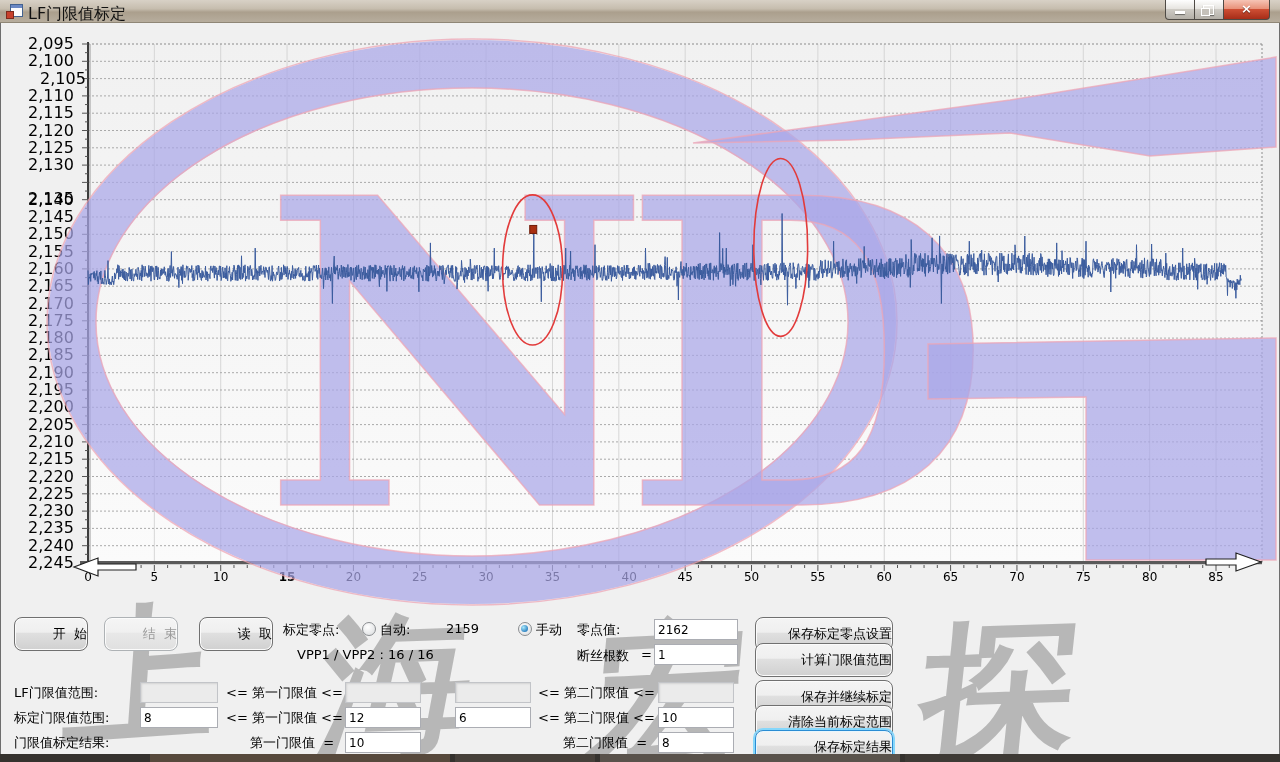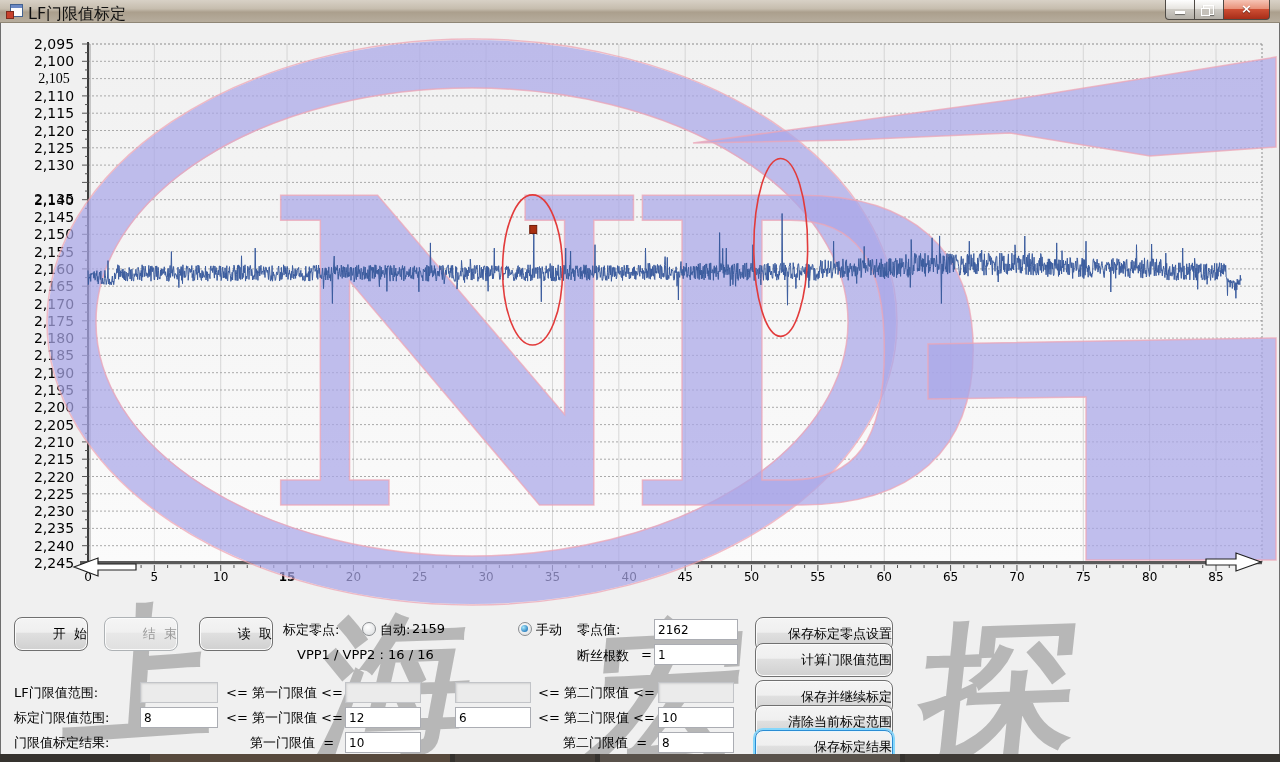--- a/index.html
+++ b/index.html
@@ -27,21 +27,21 @@
     box-shadow:0 1px 1px rgba(0,0,0,.45)}
   .glyph-max{position:absolute;left:8px;top:5px;width:9px;height:8px;border:1px solid #fff;
     box-shadow:0 1px 1px rgba(0,0,0,.4);background:transparent}
   .glyph-max::before{content:"";position:absolute;left:-3px;top:2px;width:7px;height:6px;border:1px solid #fff;background:#c5c1ba}
   .glyph-close{position:absolute;left:0;top:1px;width:45px;text-align:center;color:#fff;
     font-size:13px;font-weight:bold;text-shadow:0 1px 1px rgba(0,0,0,.5)}
   
   #plotbg{position:absolute;left:88px;top:44px;width:1174px;height:519px;z-index:1;
     background:linear-gradient(180deg,#f1f1f1 0%,#f6f6f6 55%,#fbfbfb 100%)}
   #chartbase{position:absolute;left:0;top:0;z-index:2}
-  .ytick{position:absolute;width:52px;text-align:center;font-size:14px;color:#000;height:14px;line-height:14px;z-index:2}
+  .ytick{position:absolute;width:52px;text-align:left;font-size:16px;color:#000;height:14px;line-height:14px;z-index:2}
   .xtick{position:absolute;width:36px;text-align:center;font-size:12px;color:#000;height:14px;line-height:14px;z-index:2}
   #watermark{position:absolute;left:0;top:0;z-index:3;pointer-events:none}
   .stampchar{position:absolute;z-index:3;color:rgba(105,105,105,.42);font-weight:bold;
     pointer-events:none;font-family:"DejaVu Serif",serif}
   #signal{position:absolute;left:0;top:0;z-index:4}
   
   .w7btn{position:absolute;height:34px;z-index:10;font-size:13px;color:#000;text-align:right;
     border:1px solid #707070;border-radius:8px;padding:0;cursor:default;white-space:pre;
     background:linear-gradient(180deg,#f4f4f4 0%,#efefef 45%,#e0e0e0 46%,#d0d0d0 100%);
     box-shadow:inset 0 0 0 1px #fbfbfb;font-family:"DejaVu Sans",sans-serif}
@@ -284,21 +284,21 @@
       <line x1="1176.1882352941177" y1="565" x2="1176.1882352941177" y2="568" stroke="#555" stroke-width="1"></line>
       <line x1="1189.4588235294118" y1="565" x2="1189.4588235294118" y2="568" stroke="#555" stroke-width="1"></line>
       <line x1="1202.729411764706" y1="565" x2="1202.729411764706" y2="568" stroke="#555" stroke-width="1"></line>
       <line x1="1216" y1="565" x2="1216" y2="571" stroke="#555" stroke-width="1"></line>
       <line x1="1229.270588235294" y1="565" x2="1229.270588235294" y2="568" stroke="#555" stroke-width="1"></line>
       <line x1="1242.5411764705882" y1="565" x2="1242.5411764705882" y2="568" stroke="#555" stroke-width="1"></line>
     </svg>
   <div id="ticklayer">
       <div class="ytick" style="left: 28px; top: 37px;">2,095</div>
       <div class="ytick" style="left: 28px; top: 54.3px;">2,100</div>
-      <div class="ytick" style="left: 28px; top: 71.6px; font-family: Liberation Serif, serif;">2,105</div>
+      <div class="ytick" style="left: 40px; top: 71.6px;">2,105</div>
       <div class="ytick" style="left: 28px; top: 88.9px;">2,110</div>
       <div class="ytick" style="left: 28px; top: 106.2px;">2,115</div>
       <div class="ytick" style="left: 28px; top: 123.5px;">2,120</div>
       <div class="ytick" style="left: 28px; top: 140.8px;">2,125</div>
       <div class="ytick" style="left: 28px; top: 158.1px;">2,130</div>
       <div class="ytick" style="left: 28px; top: 192px;">2,135</div>
       <div class="ytick" style="left: 28px; top: 192.7px;">2,140</div>
       <div class="ytick" style="left: 28px; top: 210px;">2,145</div>
       <div class="ytick" style="left: 28px; top: 227.3px;">2,150</div>
       <div class="ytick" style="left: 28px; top: 244.6px;">2,155</div>
@@ -363,21 +363,21 @@
       <polygon points="136,564 98,564 98,558 74,567 98,576 98,570 136,570" fill="#fff" stroke="#222" stroke-width="1.2"></polygon>
       <polygon points="1206,559 1236,559 1236,553 1261,562 1236,571 1236,565 1206,565" fill="#fff" stroke="#222" stroke-width="1.2"></polygon>
     </svg>
 
   <button class="w7btn" style="left:14px;top:617px;width:74px">开  始</button>
   <button class="w7btn disabled" style="left:104px;top:617px;width:74px">结  束</button>
   <button class="w7btn" style="left:199px;top:617px;width:74px">读  取</button>
   <span class="lbl" style="left:283px;top:621px">标定零点:</span>
   <span class="radio" style="left:362px;top:622px"></span>
   <span class="lbl" style="left:380px;top:621px">自动:</span>
-  <span class="lbl" style="left:412px;top:621px">2159</span>
+  <span class="lbl" style="left:446px;top:621px">2159</span>
   <span class="radio checked" style="left:518px;top:622px"></span>
   <span class="lbl" style="left:536px;top:621px">手动</span>
   <span class="lbl" style="left:577px;top:621px">零点值:</span>
   <input class="w7input" style="left: 654px; top: 619px; width: 76px;" value="2162">
   <button class="w7btn" style="left:755px;top:617px;width:138px">保存标定零点设置</button>
 
   <span class="lbl" style="left:297px;top:647px">VPP1 / VPP2 : 16 / 16</span>
   <span class="lbl" style="left:577px;top:647px">断丝根数</span>
   <span class="lbl" style="left:641px;top:647px">=</span>
   <input class="w7input" style="left: 654px; top: 644px; width: 76px;" value="1">

